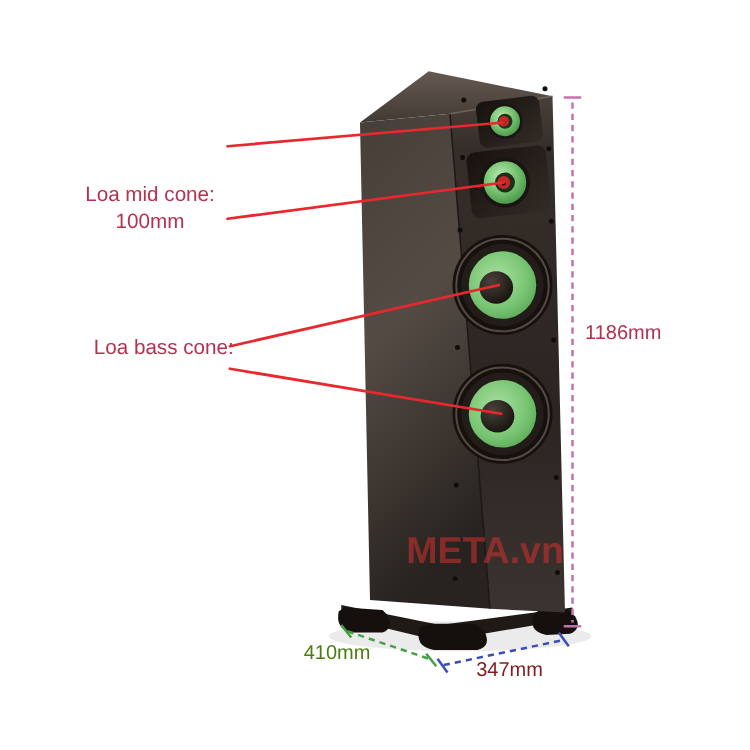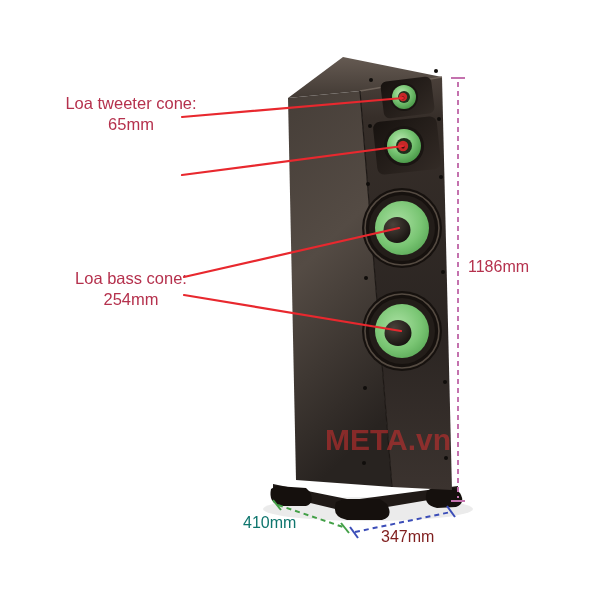--- a/index.html
+++ b/index.html
@@ -18,21 +18,21 @@
     font-size:16.5px;
     line-height:21px;
     white-space:nowrap;
   }
   .dim-label{
     position:absolute;
     font-size:16px;
     white-space:nowrap;
   }
   .dim-height{color:#b5314d;}
-  .dim-depth{color:#0f766e;}
+  .dim-depth{color:#4d7c0f;}
   .dim-width{color:#7f1d1d;}
 </style>
 </head>
 <body>
 
 <div id="stage">
 
   <svg id="art" width="600" height="600" viewBox="0 0 600 600">
     <defs>
       <linearGradient id="topGrad" x1="0" y1="0" x2="0" y2="1">
@@ -157,29 +157,28 @@
       <line x1="341" y1="523" x2="349" y2="533"></line>
     </g>
 
     <g stroke="#3b4db8" stroke-width="2">
       <line x1="350" y1="527" x2="358" y2="538"></line>
       <line x1="355" y1="532" x2="451" y2="512" stroke-dasharray="5 4"></line>
       <line x1="447" y1="506" x2="455" y2="517"></line>
     </g>
   </svg>
 
-  <div class="callout" style="left:46px;top:93px;width:170px;">
-    <div>Loa tweeter cone:</div>
-    <div>65mm</div>
+
+  <div class="callout" style="left:35px;top:146px;width:170px;">
+    <div>Loa mid cone:</div>
+    <div>100mm</div>
   </div>
-
 
   <div class="callout" style="left:46px;top:268px;width:170px;">
     <div>Loa bass cone:</div>
-    <div>254mm</div>
   </div>
 
   <div class="dim-label dim-height" style="left:468px;top:258px;">1186mm</div>
 
   <div class="dim-label dim-depth" style="left:243px;top:514px;">410mm</div>
 
   <div class="dim-label dim-width" style="left:381px;top:528px;">347mm</div>
 
 </div>
 

